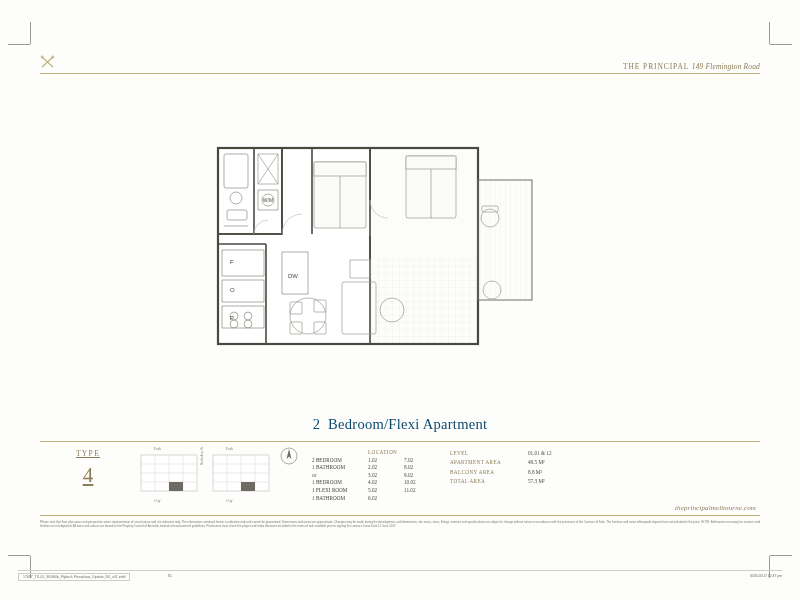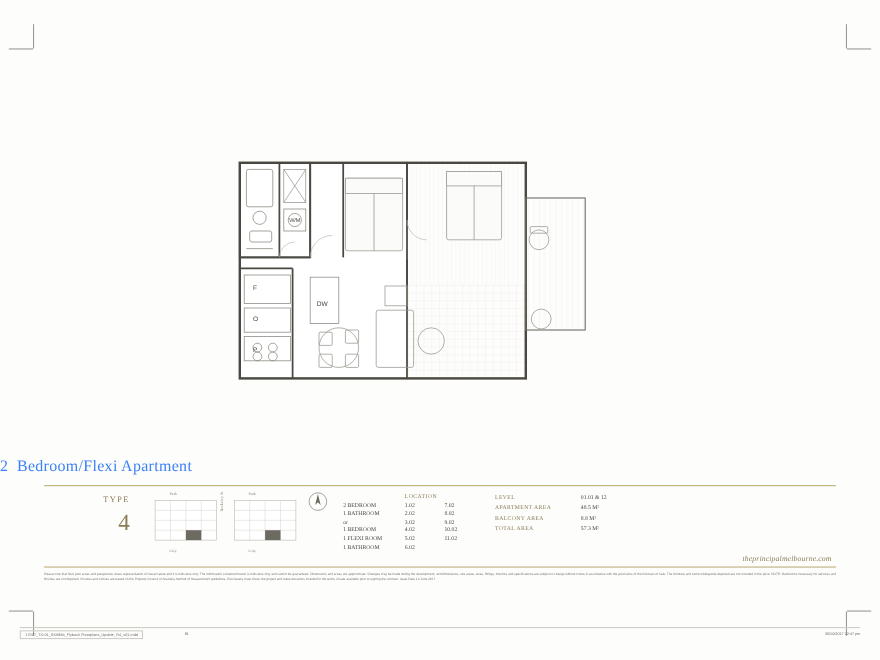--- a/index.html
+++ b/index.html
@@ -45,42 +45,42 @@
 
   
   .plan-wrap{
     position:absolute;left:210px;top:140px;width:330px;height:220px;
   }
   .plan-svg{display:block;}
 
   
   .title{
     position:absolute;left:0;right:0;top:416px;
-    text-align:left;
+    text-align:center;
     font-size:14.5px;
     letter-spacing:0.02em;
-    color:#3b82f6;
+    color:#0c4a6e;
   }
   .title .num{font-size:14.5px;}
 
   
   .rule-mid{
     position:absolute;left:40px;right:40px;top:441px;height:1px;background:#bfae7c;
   }
   .rule-bot{
     position:absolute;left:40px;right:40px;top:515px;height:1px;background:#bfae7c;
   }
 
   
   .band{
     position:absolute;left:40px;right:40px;top:443px;height:70px;
     font-family:"Liberation Serif",serif;
   }
   .type-block{
-    position:absolute;left:18px;top:6px;width:60px;text-align:right;color:#8a7d56;
+    position:absolute;left:18px;top:6px;width:60px;text-align:center;color:#8a7d56;text-decoration:underline;
   }
   .type-label{font-size:7.5px;letter-spacing:0.18em;}
   .type-num{font-size:21px;line-height:26px;margin-top:4px;color:#8a7d56;}
 
   .keyplan{
     position:absolute;left:100px;top:4px;width:150px;height:60px;
   }
   .kp{position:absolute;top:4px;width:58px;height:44px;}
   .kp.left{left:0;}
   .kp.right{left:72px;}
@@ -155,20 +155,34 @@
 
   <div class="crop v" style="left:30px;top:22px;"></div>
   <div class="crop h" style="left:8px;top:44px;"></div>
   <div class="crop v" style="right:30px;top:22px;"></div>
   <div class="crop h" style="right:8px;top:44px;"></div>
   <div class="crop v" style="left:30px;bottom:22px;"></div>
   <div class="crop h" style="left:8px;bottom:44px;"></div>
   <div class="crop v" style="right:30px;bottom:22px;"></div>
   <div class="crop h" style="right:8px;bottom:44px;"></div>
 
+  <div class="header">
+    <div class="logo">
+      <svg width="16" height="16" viewBox="0 0 16 16">
+        <path d="M2 3 L13 13 M13 3 L2 13" stroke="#bfae7c" stroke-width="1.1" fill="none"></path>
+        <circle cx="2.2" cy="3" r="1.1" fill="none" stroke="#bfae7c" stroke-width="0.9"></circle>
+        <circle cx="12.8" cy="3" r="1.1" fill="none" stroke="#bfae7c" stroke-width="0.9"></circle>
+      </svg>
+    </div>
+    <div class="brand">
+      <span class="sc">THE PRINCIPAL</span>
+      <span class="ital">149 Flemington Road</span>
+    </div>
+    <div class="rule"></div>
+  </div>
 
   <div class="plan-wrap">
     <svg class="plan-svg" width="330" height="220" viewBox="0 0 330 220">
       <defs>
         <pattern id="tile" width="7" height="7" patternUnits="userSpaceOnUse">
           <path d="M7 0 L0 0 L0 7" fill="none" stroke="#e2e0d8" stroke-width="0.4"></path>
         </pattern>
         <pattern id="deck" width="5" height="5" patternUnits="userSpaceOnUse">
           <path d="M0 0 L0 5" fill="none" stroke="#e4e2da" stroke-width="0.4"></path>
         </pattern>

